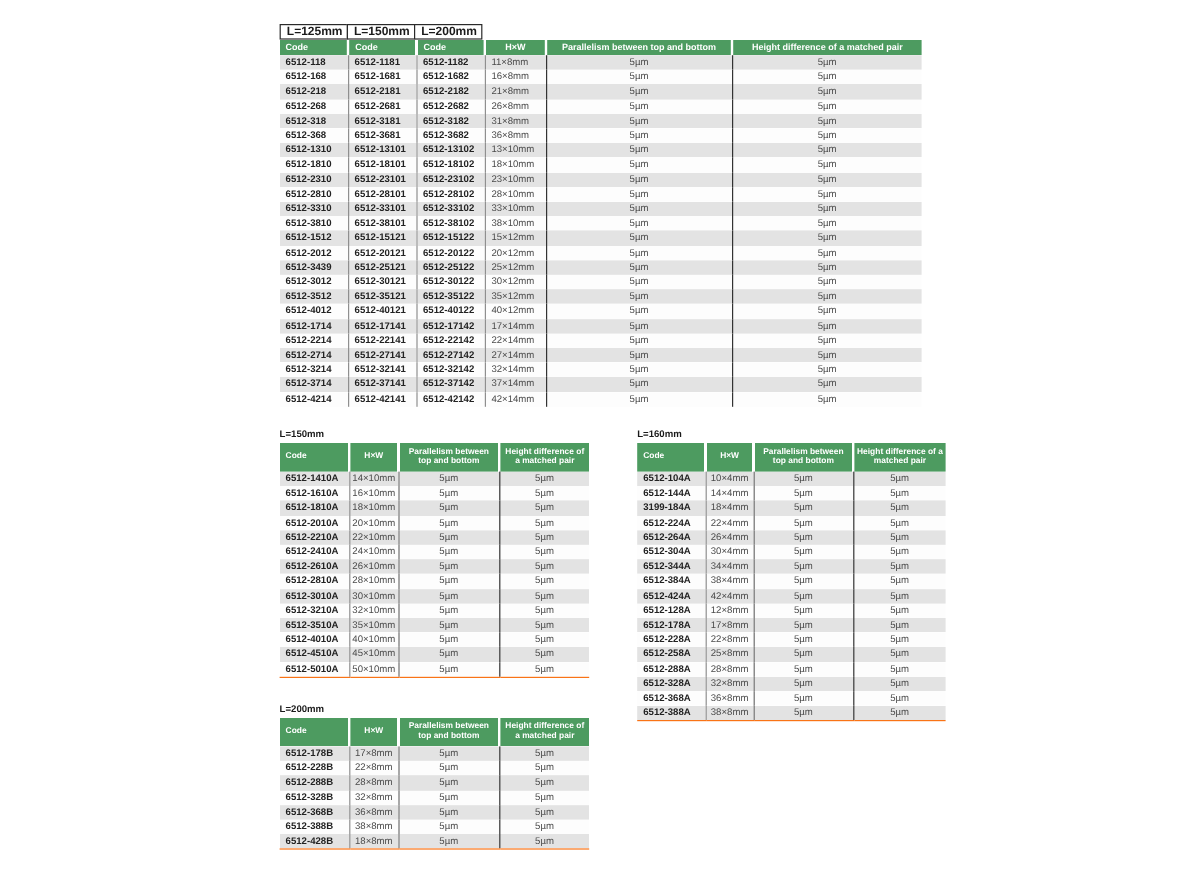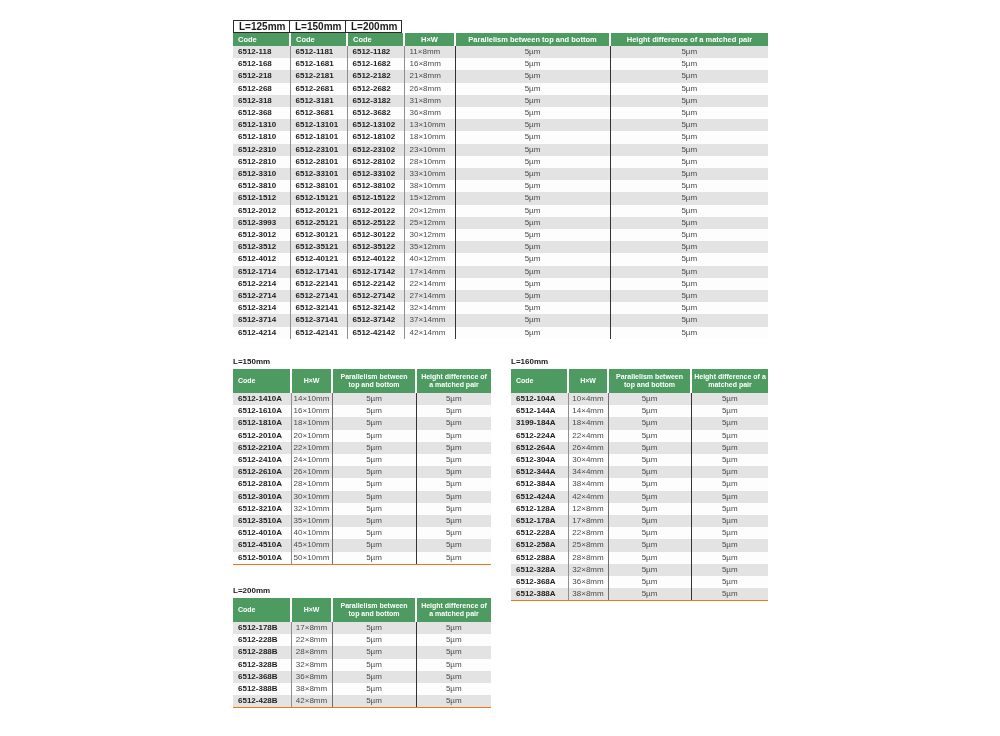--- a/index.html
+++ b/index.html
@@ -43,21 +43,21 @@
     text-align: center; white-space: normal; padding: 0 2px; vertical-align: middle; }
   .sub-table thead th.th-code { text-align: left; padding-left: 5px; }
   .sub-table tbody td { text-align: center; }
   .sub-table tbody td:first-child { font-weight: bold; color: #222222;
     text-align: left; padding-left: 5px; margin-left: 48px; }
   .sub-table tbody td:nth-child(3) { border-left: 1px solid #6f6f6f; }
   .sub-table tbody td:nth-child(4) { border-left: 1px solid #333333; }
   .sub-table tbody tr:last-child td { border-bottom: 1px solid #f97316; }
 
   .mid-left-block { left: 233px; top: 357px; width: 258px; }
-  .mid-right-block { left: 511px; top: 357px; width: 257px; }
+  .mid-right-block { left: 531px; top: 357px; width: 257px; }
   .bottom-block { left: 233px; top: 586px; width: 258px; }
   .left-table { width: 258px; }
   .right-table { width: 257px; }
 </style>
 </head>
 <body>
 
 <div class="page">
 
   <div class="block top-block">
@@ -192,21 +192,21 @@
           </tr>
           <tr>
             <td>6512-2012</td>
             <td>6512-20121</td>
             <td>6512-20122</td>
             <td>20×12mm</td>
             <td>5µm</td>
             <td>5µm</td>
           </tr>
           <tr>
-            <td>6512-3993</td>
+            <td>6512-3439</td>
             <td>6512-25121</td>
             <td>6512-25122</td>
             <td>25×12mm</td>
             <td>5µm</td>
             <td>5µm</td>
           </tr>
           <tr>
             <td>6512-3012</td>
             <td>6512-30121</td>
             <td>6512-30122</td>
@@ -561,21 +561,21 @@
             <td>5µm</td>
           </tr>
           <tr>
             <td>6512-388B</td>
             <td>38×8mm</td>
             <td>5µm</td>
             <td>5µm</td>
           </tr>
           <tr>
             <td>6512-428B</td>
-            <td>42×8mm</td>
+            <td>18×8mm</td>
             <td>5µm</td>
             <td>5µm</td>
           </tr>
         </tbody>
     </table>
   </div>
 
 </div>
 
 </body></html>

